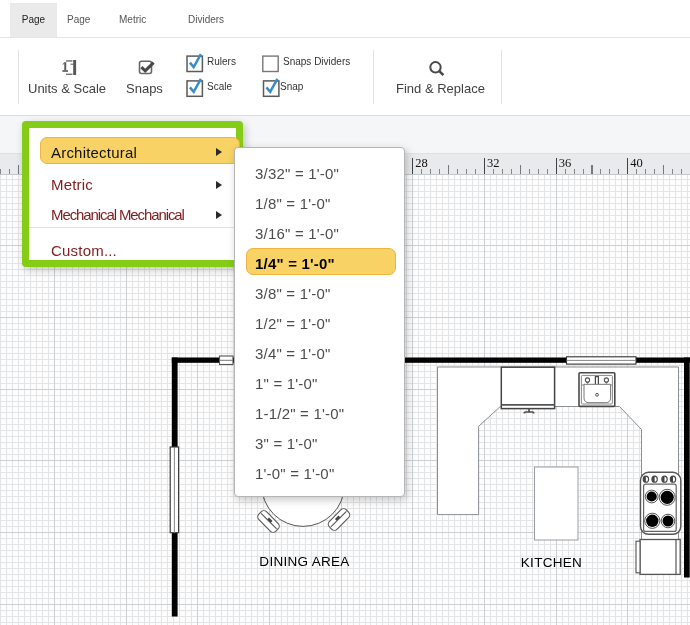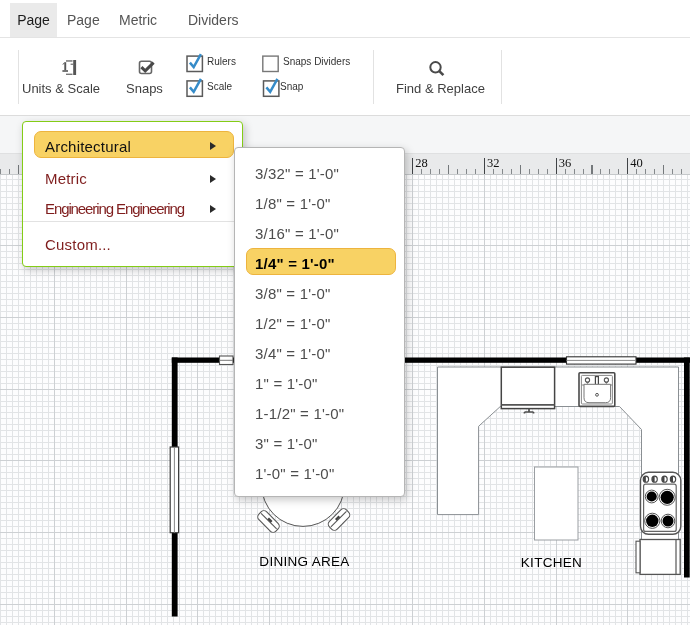--- a/index.html
+++ b/index.html
@@ -1,24 +1,24 @@
 <!DOCTYPE html>
 <html><head><meta charset="utf-8">
 <style>
 *{margin:0;padding:0;box-sizing:border-box}
 html,body{width:690px;height:625px;overflow:hidden;background:#fff;font-family:"Liberation Sans",sans-serif}
 .abs{position:absolute}
 #menubar{position:absolute;left:0;top:0;width:690px;height:38px;background:#fff;border-bottom:1px solid #e4e4e4}
-.tab{position:absolute;top:3px;height:34px;line-height:34px;font-size:14px;color:#555}
+.tab{position:absolute;top:3px;height:34px;line-height:34px;font-size:10px;color:#555}
 #tab-page{left:10px;width:47px;background:#eaeaea;color:#1d1d1d;text-align:center}
 #toolbar{position:absolute;left:0;top:38px;width:690px;height:78px;background:#fff;border-bottom:1px solid #dcdcdc}
 .vsep{position:absolute;top:12px;height:54px;width:1px;background:#e2e2e2}
 .tlabel{position:absolute;font-size:13px;color:#404040;white-space:nowrap}
 .cblabel{position:absolute;font-size:10px;color:#333;white-space:nowrap}
-#panel1{position:absolute;left:22px;top:121px;width:221px;height:146px;background:#fff;border:1px solid #84cc16;border-radius:4px;box-shadow:2px 3px 8px rgba(0,0,0,.22)}
+#panel1{position:absolute;left:22px;top:121px;width:221px;height:146px;background:#fff;border:7px solid #84cc16;border-radius:4px;box-shadow:2px 3px 8px rgba(0,0,0,.22)}
 #panel2{position:absolute;left:233.5px;top:146.5px;width:171px;height:350px;background:#fff;border:1px solid #b5b5b5;border-radius:4px;box-shadow:2px 3px 8px rgba(0,0,0,.22)}
 .mi{position:absolute;left:22px;font-size:15px;letter-spacing:0.2px;color:#7f1d1d;white-space:nowrap}
 .arrow{position:absolute;width:0;height:0;border-left:6px solid #2a2a2a;border-top:4.5px solid transparent;border-bottom:4.5px solid transparent}
 .hl{background:#f8d264;border:1.5px solid #edb43e}
 .smi{position:absolute;left:20.5px;width:140px;font-size:15px;letter-spacing:0.2px;color:#4d4d4d;white-space:nowrap}
 </style></head>
 <body>
 <svg class="abs" style="left:0;top:113px" width="690" height="512" viewBox="0 113 690 512">
 <defs>
 <pattern id="mg" width="5.9733" height="5.9733" x="0.66" y="0.81" patternUnits="userSpaceOnUse">
@@ -411,21 +411,21 @@
 <div class="vsep" style="left:501px"></div>
 <svg class="abs" style="left:58px;top:19px" width="24" height="22" viewBox="0 0 24 22">
 <path d="M6.3,5.2 L8.2,5.2 L8.2,13.2 L6.3,13.2 Z" fill="#555"></path>
       <path d="M6.4,5.2 L4.6,7.2 L4.6,8 L6.4,6.6 Z" fill="#555"></path>
       <rect x="4.4" y="13.2" width="5.6" height="1.6" fill="#555"></rect>
 <rect x="8" y="3.2" width="6.5" height="1.5" fill="#777"></rect>
 <rect x="8" y="16.6" width="6.5" height="1.4" fill="#777"></rect>
 <rect x="12.6" y="6.6" width="2.6" height="1.3" fill="#777"></rect>
 <rect x="15.2" y="3" width="2.9" height="15" fill="#555"></rect>
 </svg>
-<div class="tlabel" style="left:22px;top:43px">Units &amp; Scale</div>
+<div class="tlabel" style="left:28px;top:43px">Units &amp; Scale</div>
 <svg class="abs" style="left:138px;top:20px" width="18" height="18" viewBox="0 0 18 18">
 <rect x="1.5" y="3.3" width="12" height="12.2" rx="2" fill="none" stroke="#666" stroke-width="1.6"></rect>
 <path d="M3.4,9.2 L7.2,12.8 L15.6,4.6" fill="none" stroke="#484848" stroke-width="3"></path>
 </svg>
 <div class="tlabel" style="left:126px;top:43px">Snaps</div>
 <svg class="abs" style="left:186px;top:15px" width="120" height="50" viewBox="0 0 120 50">
 <rect x="1" y="3.1" width="15.4" height="15.4" fill="#fff" stroke="#5a5a5a" stroke-width="1.5"></rect>
 <path d="M3.9,9.6 L7.7,14 L14.9,1.1" fill="none" stroke="#368cc9" stroke-width="2.5"></path>
 <rect x="1" y="27.9" width="15.4" height="15.4" fill="#fff" stroke="#5a5a5a" stroke-width="1.5"></rect>
 <path d="M3.9,34.4 L7.7,38.8 L14.9,25.9" fill="none" stroke="#368cc9" stroke-width="2.5"></path>
@@ -445,21 +445,21 @@
 </svg>
 <div class="tlabel" style="left:396px;top:43px">Find &amp; Replace</div>
 </div>
 
 <div id="panel1">
 <div class="hl" style="position:absolute;left:11px;top:9px;width:200px;height:27px;border-radius:7px"></div>
 <div class="mi" style="top:16px;color:#111">Architectural</div>
 <div class="arrow" style="left:187px;top:20px"></div>
 <div class="mi" style="top:48px">Metric</div>
 <div class="arrow" style="left:187px;top:53px"></div>
-<div class="mi" style="top:78px;letter-spacing:-1.1px">Engineering Engineering</div>
+<div class="mi" style="top:78px;letter-spacing:-1.1px">Mechanical Mechanical</div>
 <div class="arrow" style="left:187px;top:83px"></div>
 <div style="position:absolute;left:0;top:99px;width:100%;height:1px;background:#e2e2e2"></div>
 <div class="mi" style="top:114px">Custom...</div>
 </div>
 
 <div id="panel2">
 <div class="smi" style="top:17px">3/32" = 1'-0"</div>
 <div class="smi" style="top:47px">1/8" = 1'-0"</div>
 <div class="smi" style="top:77px">3/16" = 1'-0"</div>
 <div class="hl" style="position:absolute;left:11.5px;top:100.5px;width:150px;height:27px;border-radius:7px"></div>

